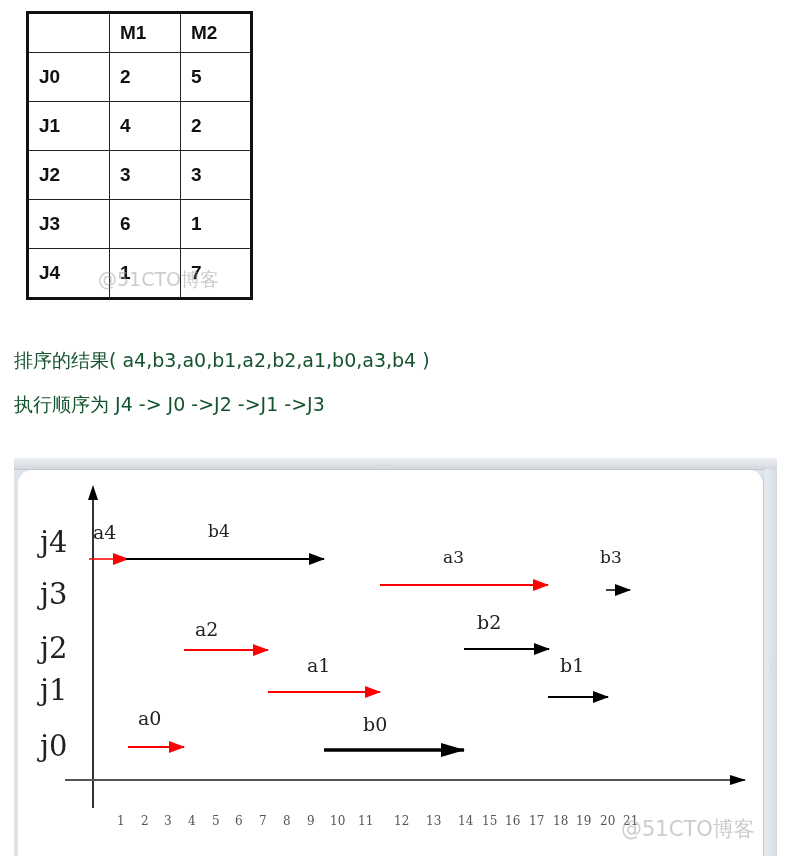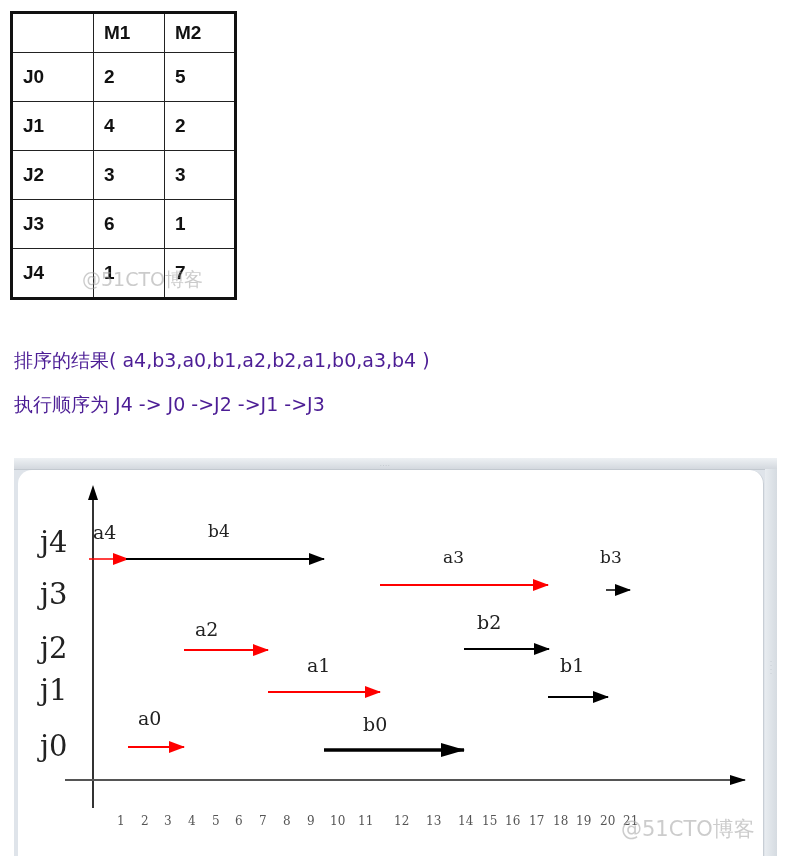--- a/index.html
+++ b/index.html
@@ -1,29 +1,29 @@
 <!DOCTYPE html>
 <html><head>
 <meta charset="utf-8">
 <style>
   html, body { margin: 0; padding: 0; background: #ffffff; }
   body { width: 793px; height: 856px; position: relative; overflow: hidden; font-family: "Liberation Sans", sans-serif; color: #222; }
 
   
-  .table-img { position: absolute; left: 10px; top: 11px; width: 241px; height: 288px; background: #fff; }
+  .table-img { position: absolute; left: 26px; top: 11px; width: 241px; height: 288px; background: #fff; }
   table.jobs { border-collapse: collapse; width: 227px; height: 288px; border: 3px solid #111; }
   table.jobs td { border: 1.5px solid #222; font-family: "Liberation Sans", sans-serif; font-weight: bold; font-size: 19px; color: #111; padding: 0 0 0 10px; vertical-align: middle; }
   table.jobs tr.head td { height: 38px; }
   table.jobs tr.body td { height: 48px; }
   table.jobs td.c0 { width: 70px; }
   table.jobs td.c1 { width: 60px; }
   .watermark-small { position: absolute; left: 98px; top: 268px; font-size: 19px; color: rgba(160,160,160,0.55); font-family: "DejaVu Sans", sans-serif; letter-spacing: 0px; pointer-events: none; }
 
   
-  .line { position: absolute; left: 14px; font-size: 19px; color: #4c1d95; font-family: "DejaVu Sans", sans-serif; white-space: pre; }
+  .line { position: absolute; left: 14px; font-size: 19px; color: #14532d; font-family: "DejaVu Sans", sans-serif; white-space: pre; }
   .line1 { top: 348px; }
   .line2 { top: 392px; }
 
   
   .frame { position: absolute; left: 14px; top: 458px; width: 763px; height: 398px; background: #dfe4ea; border-radius: 4px 4px 0 0; }
   .frame-top { position: absolute; left: 0; top: 0; width: 763px; height: 11px; background: linear-gradient(#eef1f4, #d3d8de); border-bottom: 1px solid #c2c8cf; }
   .grip-top { position: absolute; left: 366px; top: 3px; font-size: 6px; color: #9aa2ab; letter-spacing: 1px; }
   .frame-inner { position: absolute; left: 4px; top: 12px; width: 745px; height: 386px; background: #fff; border-top-left-radius: 14px; border-top-right-radius: 14px; border-right: 1px solid #c8ced5; }
   .frame-right { position: absolute; right: 0; top: 11px; width: 12px; height: 387px; background: linear-gradient(90deg, #e8ecf0, #d5dbe1); }
   .grip-right { position: absolute; right: 3px; top: 190px; width: 4px; font-size: 6px; line-height: 4px; color: #9aa2ab; }

